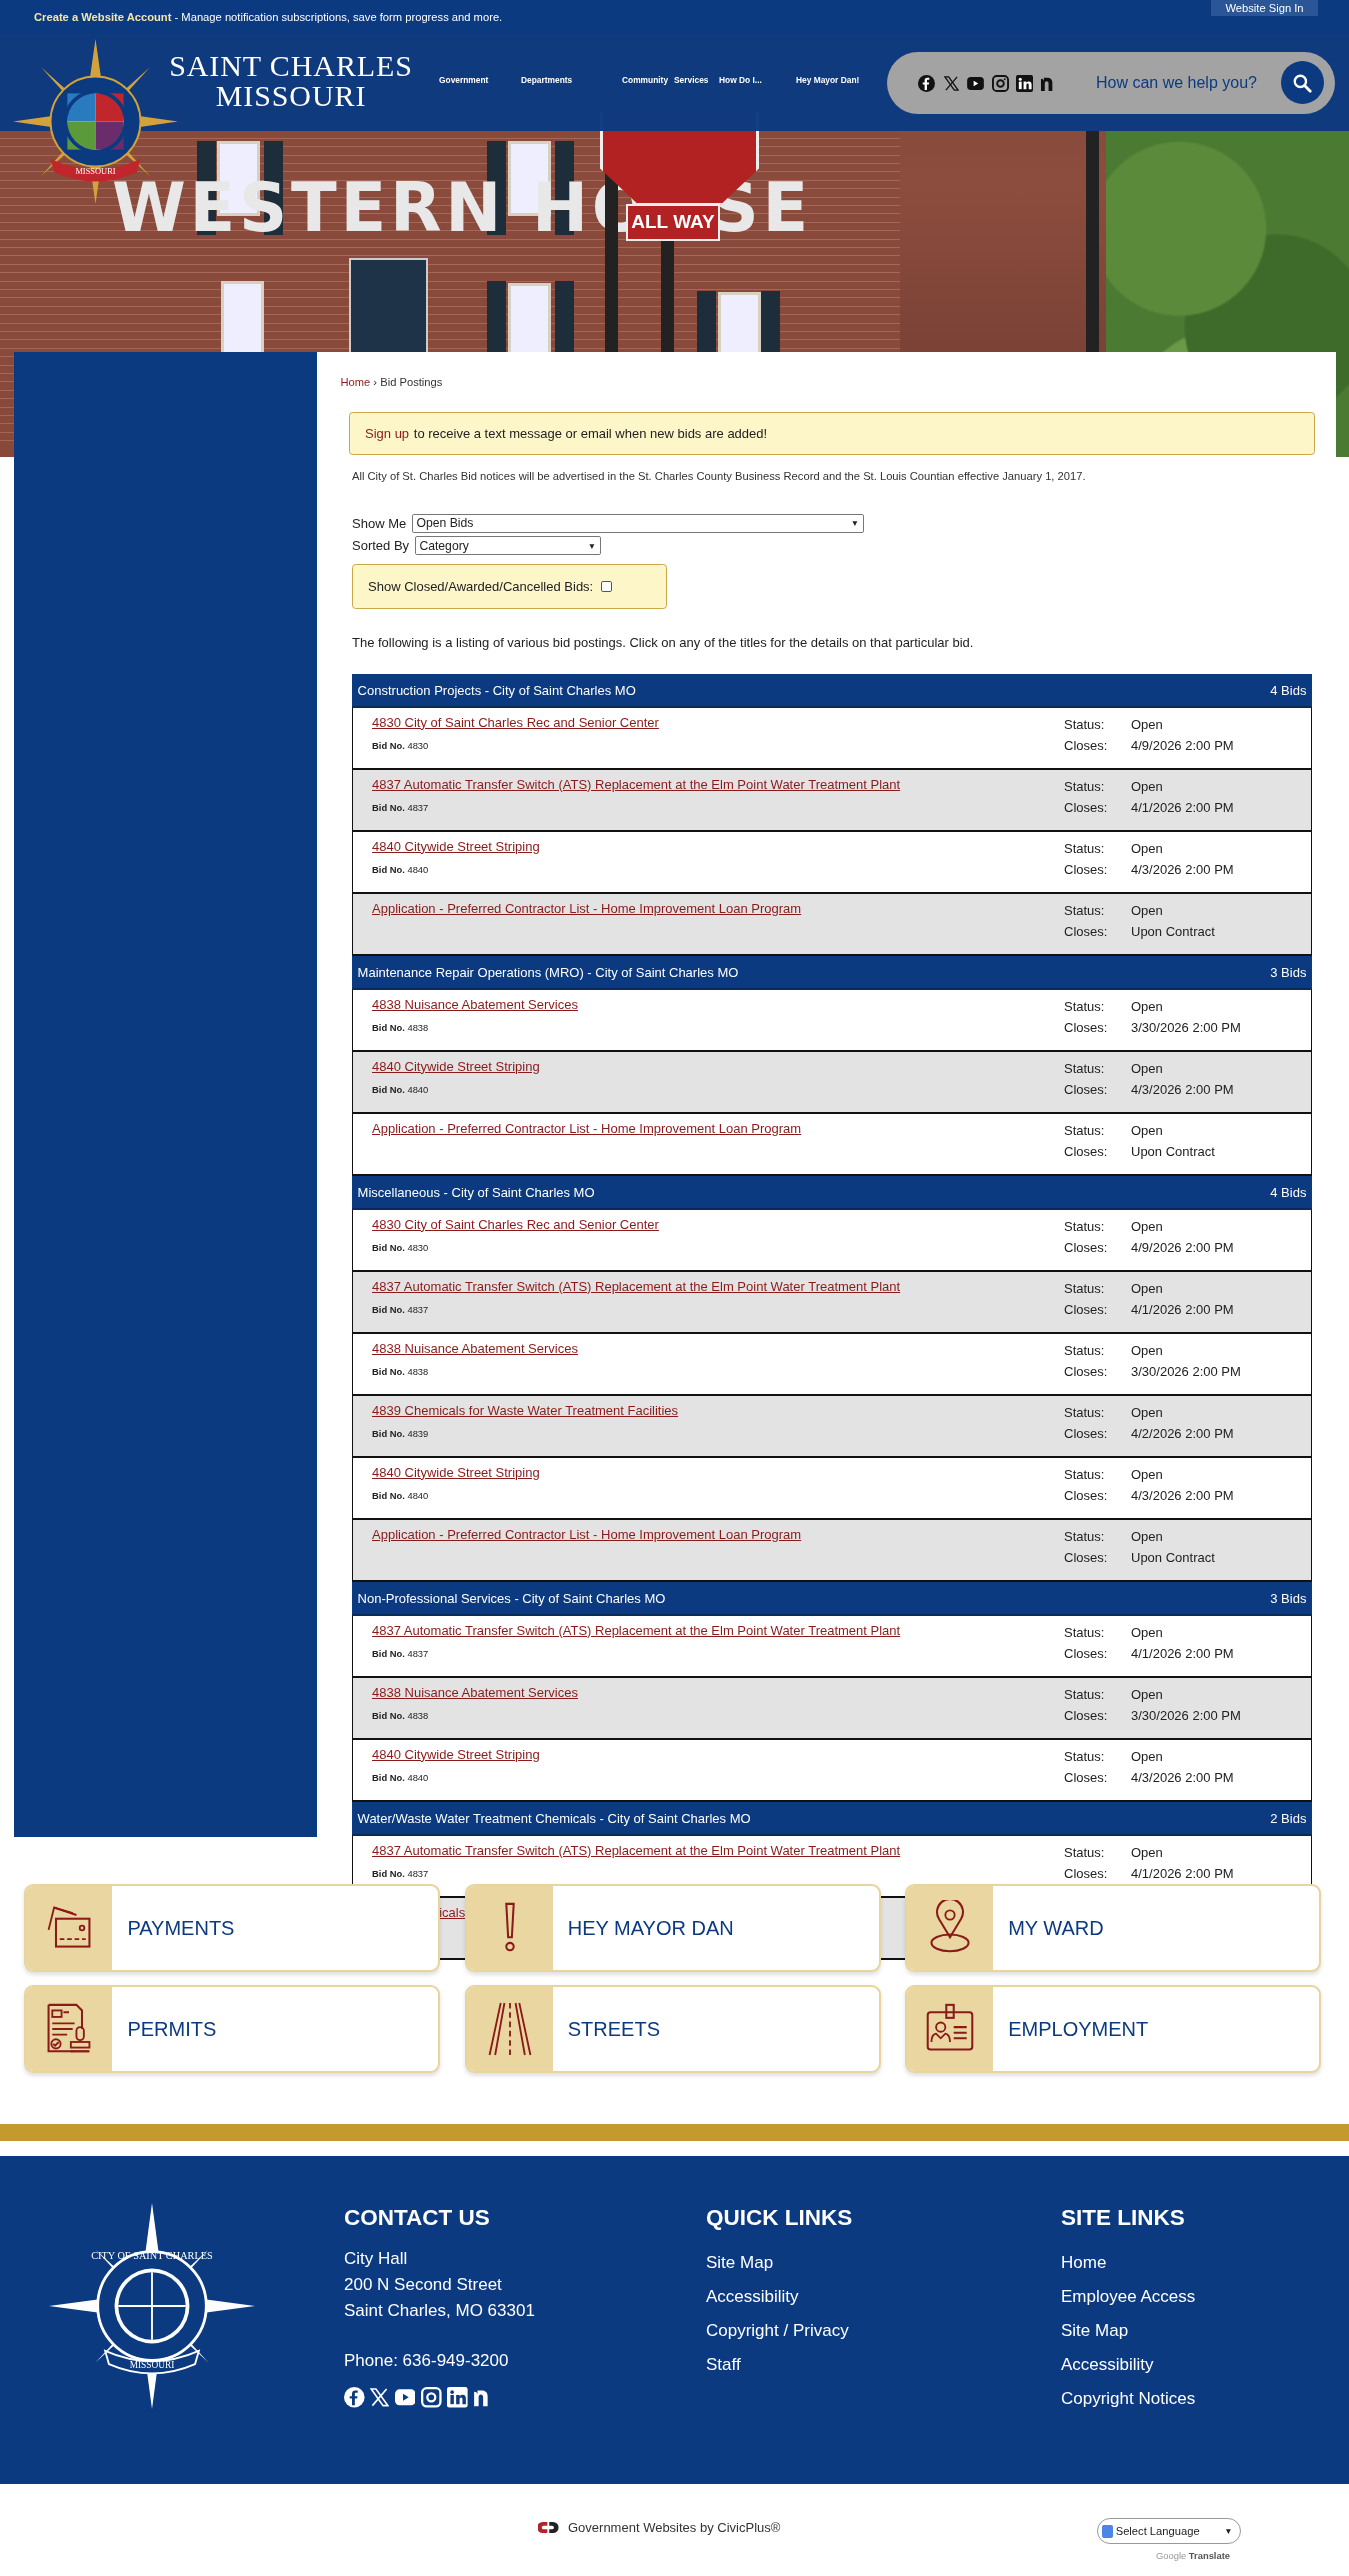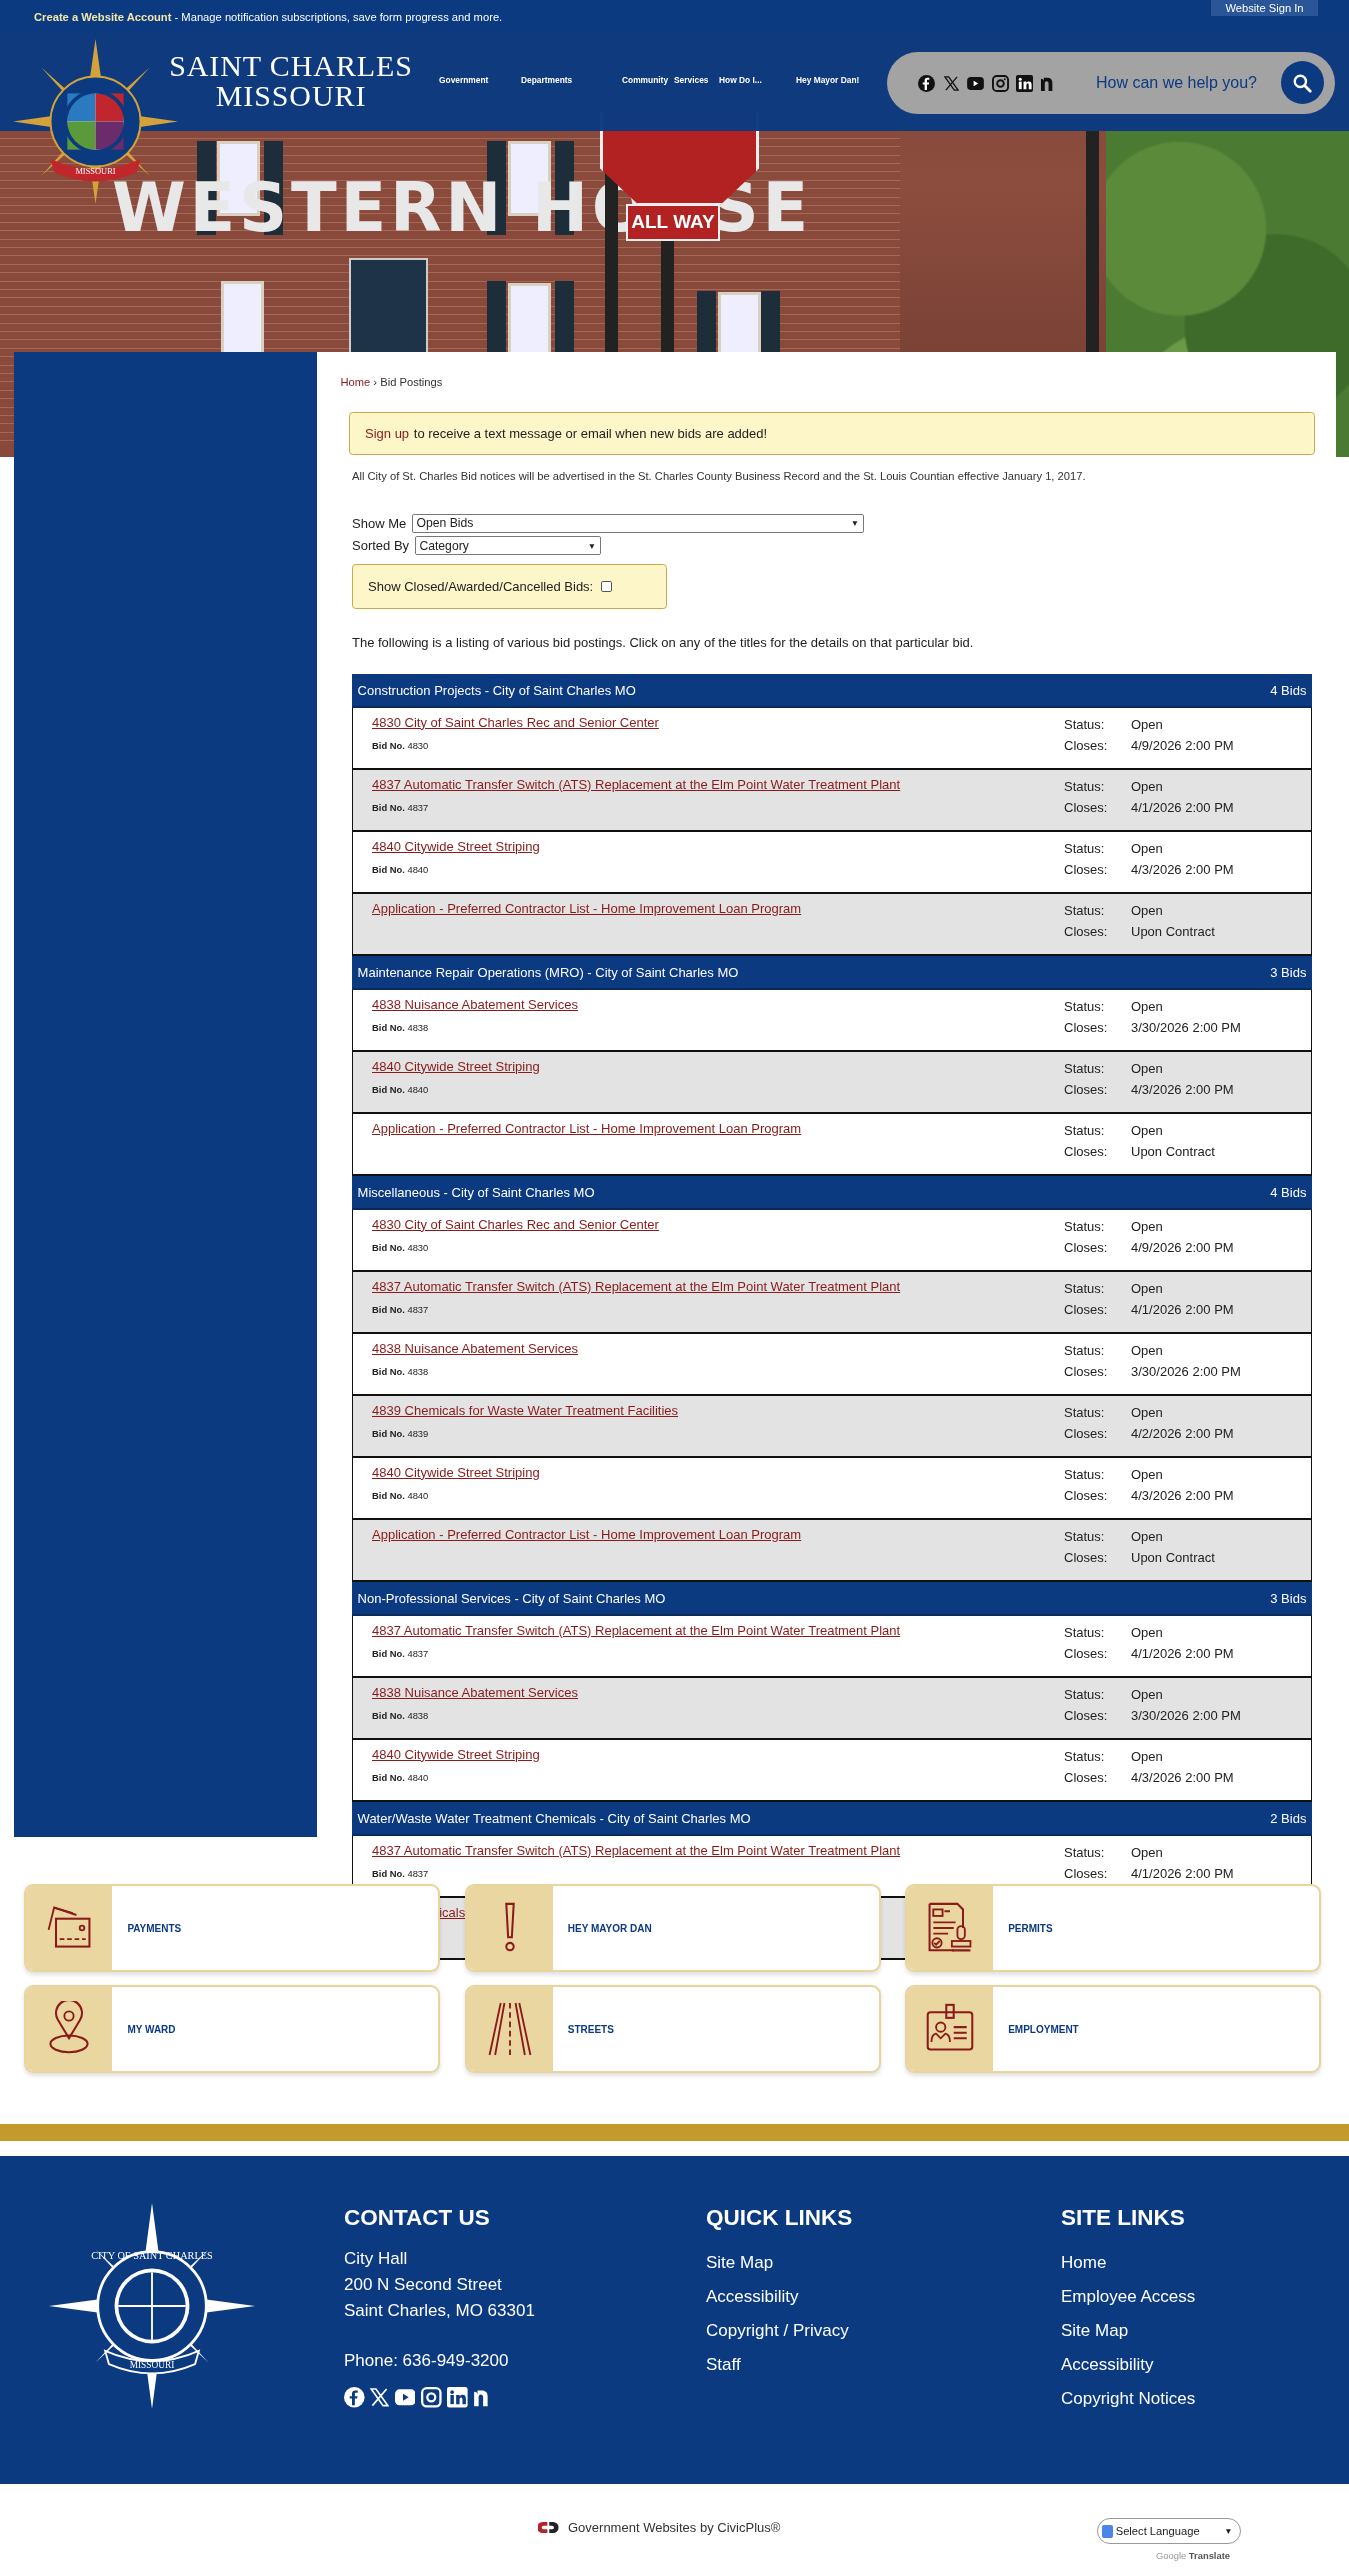--- a/index.html
+++ b/index.html
@@ -73,21 +73,21 @@
   .bid .title { position: absolute; left: 19px; top: 6.6px; font-size: 13px; color: #8b1a1a; text-decoration: underline; }
   .bid .bidno { position: absolute; left: 19px; top: 32px; font-size: 9.4px; color: #222; }
   .bid .bidno b { font-weight: bold; }
   .bid .meta { position: absolute; left: 711px; top: 5.6px; font-size: 13px; line-height: 21.6px; color: #222; }
   .bid .meta .k { display: inline-block; width: 67px; }
 
   
   .tiles { position: absolute; top: 1884px; left: 24.4px; width: 1303px; display: grid; grid-template-columns: 416px 416px 416px; column-gap: 24.4px; row-gap: 13px; }
   .tile { height: 88px; border: 2.8px solid #e8d49d; border-radius: 9.4px; display: flex; align-items: center; background: #fff; box-shadow: 0 2.8px 4.7px rgba(0,0,0,.12); overflow: hidden; }
   .tile .ic { width: 86px; height: 100%; background: #ead6a0; display: flex; align-items: center; justify-content: center; }
-  .tile .lbl { margin-left: 15px; color: #0b3a80; font-weight: bold; font-size: 10px; }
+  .tile .lbl { margin-left: 15px; color: #0b3a80; font-weight: normal; font-size: 20px; }
 
   .goldbar { position: absolute; top: 2124px; left: 0; width: 1350px; height: 17px; background: #c49a2c; }
   .footer { position: absolute; top: 2156px; left: 0; width: 1350px; height: 328px; background: #0b3a80; color: #fff; }
   .footer .seal { position: absolute; left: 49px; top: 47px; }
   .footer h3 { font-size: 22.5px; font-weight: bold; margin-bottom: 15px; }
   .footer .col { position: absolute; top: 49px; }
   .footer .col .line { font-size: 17px; line-height: 26px; }
   .footer .col a { display: block; font-size: 17px; line-height: 34px; color: #fff; text-decoration: none; }
   .footer .fsocial { display: flex; gap: 5.6px; margin-top: 13px; }
 
@@ -440,42 +440,42 @@
         <svg width="52" height="56" viewBox="0 0 56 60">
           <path d="M24 4h8l-2 36h-4z" fill="none" stroke="#8b1a1a" stroke-width="2.2"></path>
           <circle cx="28" cy="50" r="4" fill="none" stroke="#8b1a1a" stroke-width="2.2"></circle>
         </svg>
       </div>
     <div class="lbl">HEY MAYOR DAN</div>
   </div>
   <div class="tile">
     <div class="ic">
         <svg width="52" height="56" viewBox="0 0 56 60">
+          <path d="M28 40 L16 20 A14 14 0 1 1 40 20 Z" fill="none" stroke="#8b1a1a" stroke-width="2.2"></path>
+          <circle cx="28" cy="16" r="5" fill="none" stroke="#8b1a1a" stroke-width="2"></circle>
+          <ellipse cx="28" cy="46" rx="20" ry="9" fill="none" stroke="#8b1a1a" stroke-width="2.2"></ellipse>
+        </svg>
+      </div>
+    <div class="lbl">MY WARD</div>
+  </div>
+  <div class="tile">
+    <div class="ic">
+        <svg width="52" height="56" viewBox="0 0 56 60">
           <path d="M6 4h30l6 6v20" fill="none" stroke="#8b1a1a" stroke-width="2.2"></path>
           <path d="M6 4v50h26" fill="none" stroke="#8b1a1a" stroke-width="2.2"></path>
           <rect x="10" y="10" width="10" height="7" fill="none" stroke="#8b1a1a" stroke-width="2"></rect>
           <path d="M22 12h6M10 24h24M10 30h22M10 36h16" stroke="#8b1a1a" stroke-width="2"></path>
           <circle cx="14" cy="46" r="5" fill="none" stroke="#8b1a1a" stroke-width="2"></circle>
           <path d="M11 46l2 2 4-4" stroke="#8b1a1a" stroke-width="2" fill="none"></path>
           <rect x="36" y="28" width="8" height="14" rx="4" fill="none" stroke="#8b1a1a" stroke-width="2"></rect>
           <rect x="30" y="44" width="20" height="6" fill="none" stroke="#8b1a1a" stroke-width="2"></rect>
           <path d="M30 54h20" stroke="#8b1a1a" stroke-width="2.5"></path>
         </svg>
       </div>
     <div class="lbl">PERMITS</div>
-  </div>
-  <div class="tile">
-    <div class="ic">
-        <svg width="52" height="56" viewBox="0 0 56 60">
-          <path d="M28 40 L16 20 A14 14 0 1 1 40 20 Z" fill="none" stroke="#8b1a1a" stroke-width="2.2"></path>
-          <circle cx="28" cy="16" r="5" fill="none" stroke="#8b1a1a" stroke-width="2"></circle>
-          <ellipse cx="28" cy="46" rx="20" ry="9" fill="none" stroke="#8b1a1a" stroke-width="2.2"></ellipse>
-        </svg>
-      </div>
-    <div class="lbl">MY WARD</div>
   </div>
   <div class="tile">
     <div class="ic">
         <svg width="52" height="60" viewBox="0 0 56 64">
           <path d="M18 4 L6 60 M22 4 L12 60 M34 4 L44 60 M38 4 L50 60" stroke="#8b1a1a" stroke-width="2"></path>
           <path d="M28 4 V60" stroke="#8b1a1a" stroke-width="2" stroke-dasharray="6 4"></path>
         </svg>
       </div>
     <div class="lbl">STREETS</div>
   </div>

